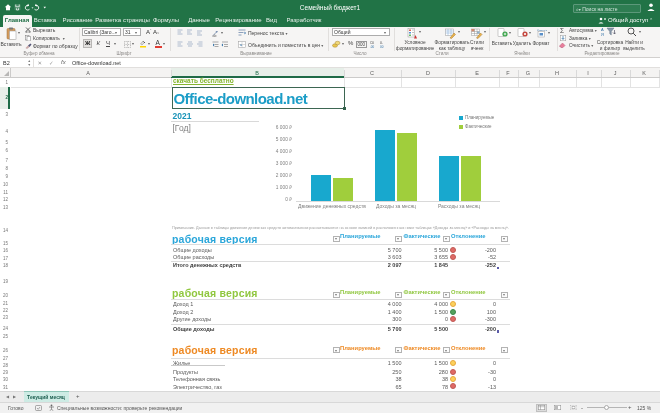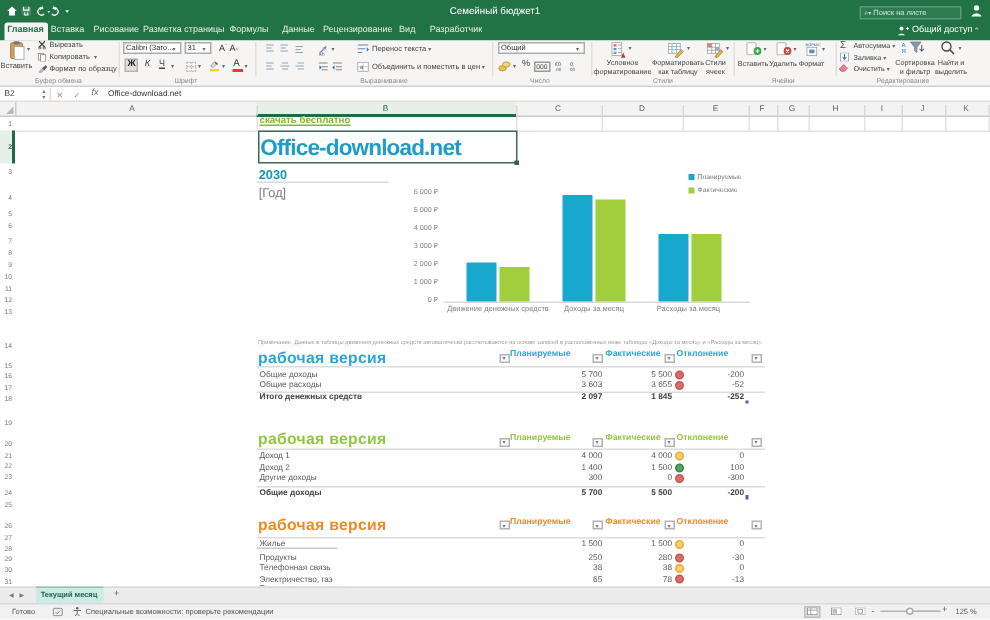--- a/index.html
+++ b/index.html
@@ -350,21 +350,21 @@
 <div class="rnum" style="top:355.5px">27</div>
 <div class="rnum" style="top:362.5px">28</div>
 <div class="rnum" style="top:369.5px">29</div>
 <div class="rnum" style="top:376.5px">30</div>
 <div class="rnum" style="top:384.5px">31</div>
 
 <div class="ab" style="left:173px;top:76.6px;font-size:6.5px;font-weight:bold;color:#84b52e;text-decoration:underline">скачать бесплатно</div>
 <div class="ab" style="left:171.5px;top:86.5px;width:173px;height:22px;border:1px solid #3d6652;box-sizing:border-box"></div>
 <div class="ab" style="left:343px;top:107px;width:3px;height:3px;background:#33614b"></div>
 <div class="ab" style="left:173.5px;top:89.5px;font-size:15px;font-weight:bold;color:#1b9dc7;letter-spacing:-0.55px">Office-download.net</div>
-<div class="ab" style="left:172.5px;top:110.5px;font-size:8.5px;font-weight:bold;color:#1a93b8">2030</div>
+<div class="ab" style="left:172.5px;top:110.5px;font-size:8.5px;font-weight:bold;color:#1a93b8">2021</div>
 <div class="gl" style="left:171px;top:120.7px;width:88px;height:1px;background:#d9d9d9"></div>
 <div class="ab" style="left:172.5px;top:123px;font-size:8.5px;color:#7f7f7f">[Год]</div>
 
 <div class="ab" style="left:459px;top:116px;width:4px;height:4px;background:#18a8ce"></div>
 <div class="ab" style="left:465px;top:115px;font-size:4.5px;color:#777">Планируемые</div>
 <div class="ab" style="left:459px;top:124.5px;width:4px;height:4px;background:#a0ce3c"></div>
 <div class="ab" style="left:465px;top:123.5px;font-size:4.5px;color:#777">Фактические</div>
 <div class="ab" style="left:252px;top:123.5px;width:40px;text-align:right;font-size:4.8px;color:#808080">6 000 ₽</div>
 <div class="ab" style="left:252px;top:135.6px;width:40px;text-align:right;font-size:4.8px;color:#808080">5 000 ₽</div>
 <div class="ab" style="left:252px;top:147.7px;width:40px;text-align:right;font-size:4.8px;color:#808080">4 000 ₽</div>

